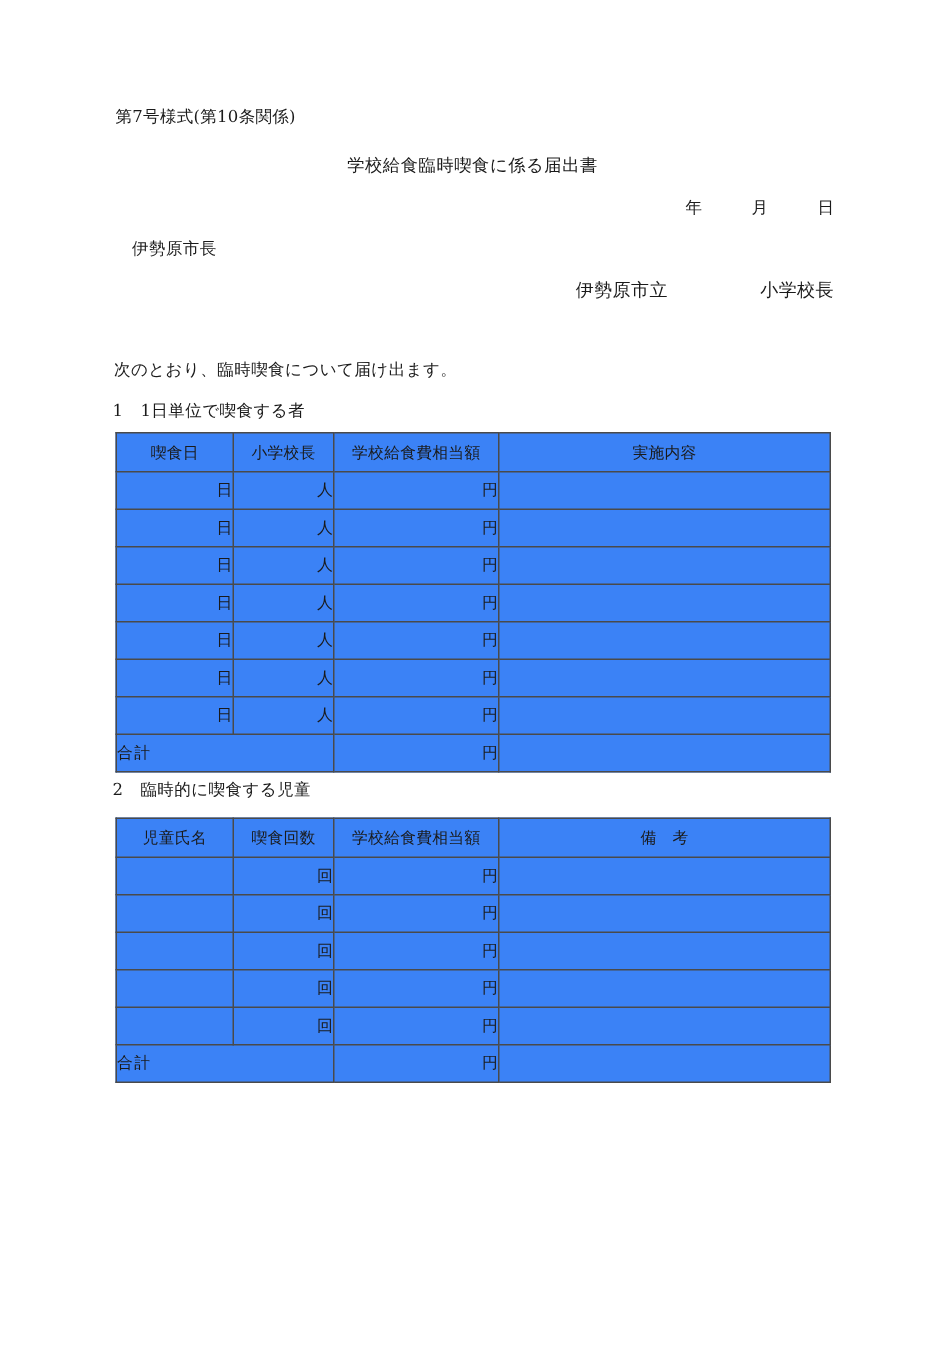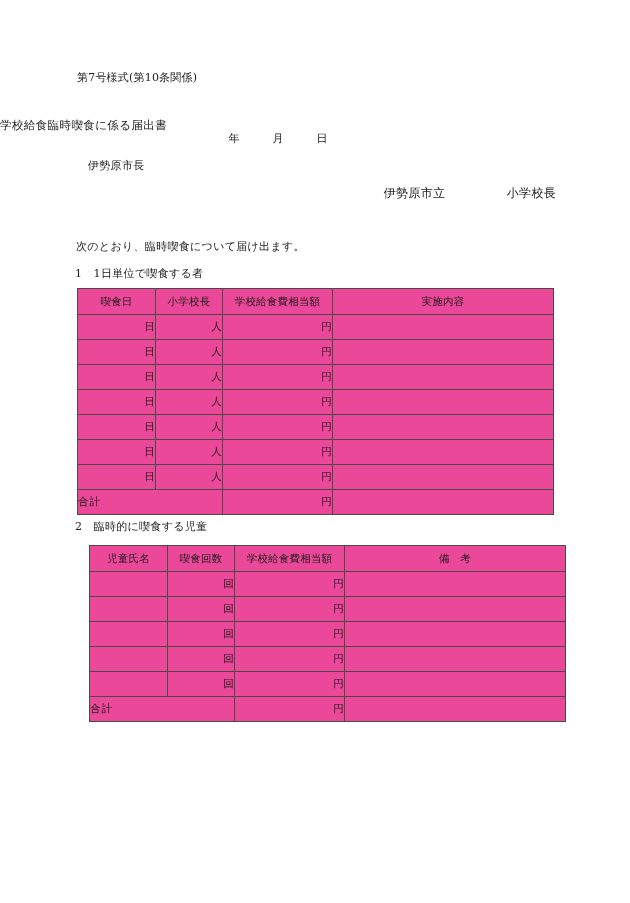--- a/index.html
+++ b/index.html
@@ -30,32 +30,33 @@
     left: 77px;
     top: 70px;
     font-size: 11px;
     letter-spacing: 0.2px;
     white-space: nowrap;
   }
 
   .doc-title {
     position: absolute;
     left: 0;
-    top: 118px;
+    top: 103px;
     width: 630px;
+    text-align: center;
     font-size: 11.5px;
     letter-spacing: 0.4px;
   }
 
   .date-line {
     position: absolute;
     left: 0;
     top: 131px;
     width: 556px;
-    text-align: center;
+    text-align: right;
     font-size: 11px;
     white-space: pre;
   }
 
   .addressee {
     position: absolute;
     left: 88px;
     top: 158px;
     font-size: 11px;
     letter-spacing: 0.3px;
@@ -100,24 +101,24 @@
   }
   .section-label.s1 { left: 75px; top: 266px; }
   .section-label.s2 { left: 75px; top: 519px; }
 
   
   table.form-table {
     position: absolute;
     border-collapse: collapse;
     table-layout: fixed;
     font-size: 10.5px;
-    background: #ec4899;
+    background: #3b82f6;
   }
   table.t1 { left: 77px; top: 288px; width: 476px; }
-  table.t2 { left: 89px; top: 545px; width: 476px; }
+  table.t2 { left: 77px; top: 545px; width: 476px; }
 
   table.form-table td,
   table.form-table th {
     border: 1px solid #4a4a4a;
     padding: 0;
     height: 24px;
     font-weight: normal;
     vertical-align: middle;
   }
 

